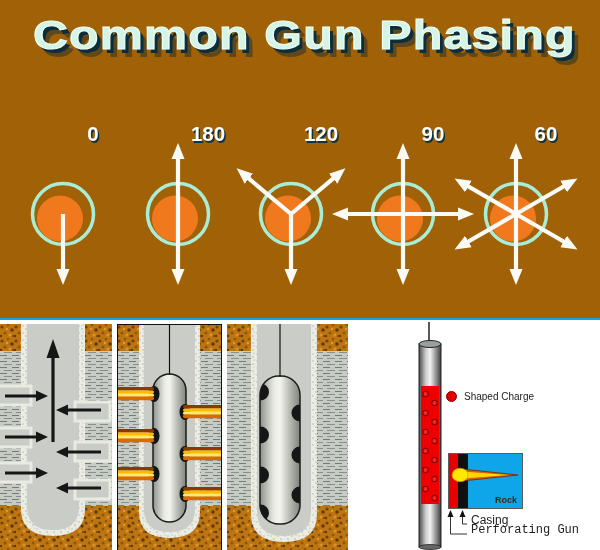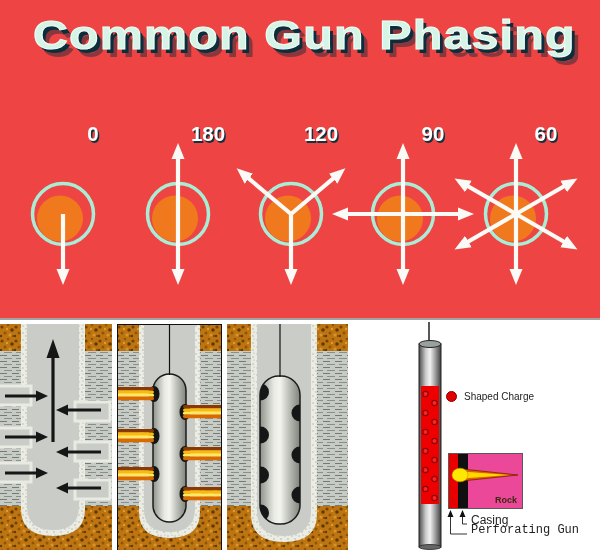--- a/index.html
+++ b/index.html
@@ -1,38 +1,38 @@
 <!DOCTYPE html>
 <html><head>
 <meta charset="utf-8">
 <style>
   html,body{margin:0;padding:0;background:#444;}
   #screen{position:relative;width:600px;height:550px;overflow:hidden;background:#fff;
           font-family:"Liberation Sans",sans-serif;}
   
   .top-section{position:absolute;left:0;top:0;width:600px;height:318px;
-               background:#ef4444;border-bottom:2px solid #a3a3a3;}
+               background:#a16207;border-bottom:2px solid #0ea5e9;}
   .main-title{position:absolute;left:33px;top:12px;white-space:nowrap;
               font-size:41px;font-weight:bold;letter-spacing:1px;
               transform:scaleX(1.18);transform-origin:left top;
               color:#d6f4e6;-webkit-text-stroke:1px #ecfff8;
               text-shadow:3px 4px 0 #0b2d3c,6px 8px 0 rgba(10,40,54,0.45);}
   #phasing-svg{position:absolute;left:0;top:0;}
   
   .bottom-section{position:absolute;left:0;top:324px;width:600px;height:230px;background:#fff;}
   #wells-svg{position:absolute;left:0;top:0;}
   #gun-svg{position:absolute;left:412px;top:-2px;}
   .legend{position:absolute;left:446px;top:67px;display:flex;align-items:center;}
   .legend-dot{width:9px;height:9px;border-radius:50%;background:#e00000;border:1px solid #8a0000;}
   .legend-text{margin-left:7px;font-size:10px;color:#222;}
   .inset{position:absolute;left:448px;top:129px;width:75px;height:56px;
          border:1px solid #5a5a5a;box-sizing:border-box;display:flex;}
   .inset-gun-strip{width:9px;height:100%;background:#e80000;}
   .inset-casing-strip{width:10px;height:100%;background:#101010;}
-  .inset-rock{flex:1;height:100%;background:#ec4899;position:relative;}
+  .inset-rock{flex:1;height:100%;background:#0ea5e9;position:relative;}
   .inset-rock-label{position:absolute;right:5px;bottom:3px;font-size:9px;color:#3a2a10;font-weight:bold;}
   #jet-svg{position:absolute;left:0;top:0;}
   #annot-svg{position:absolute;left:446px;top:185px;}
   .callout{position:absolute;font-size:12px;color:#222;white-space:nowrap;}
   .callout-casing{left:471px;top:189px;}
   .callout-gun{left:471px;top:199px;font-family:Liberation Mono, monospace;}
 </style>
 </head>
 <body>
 

